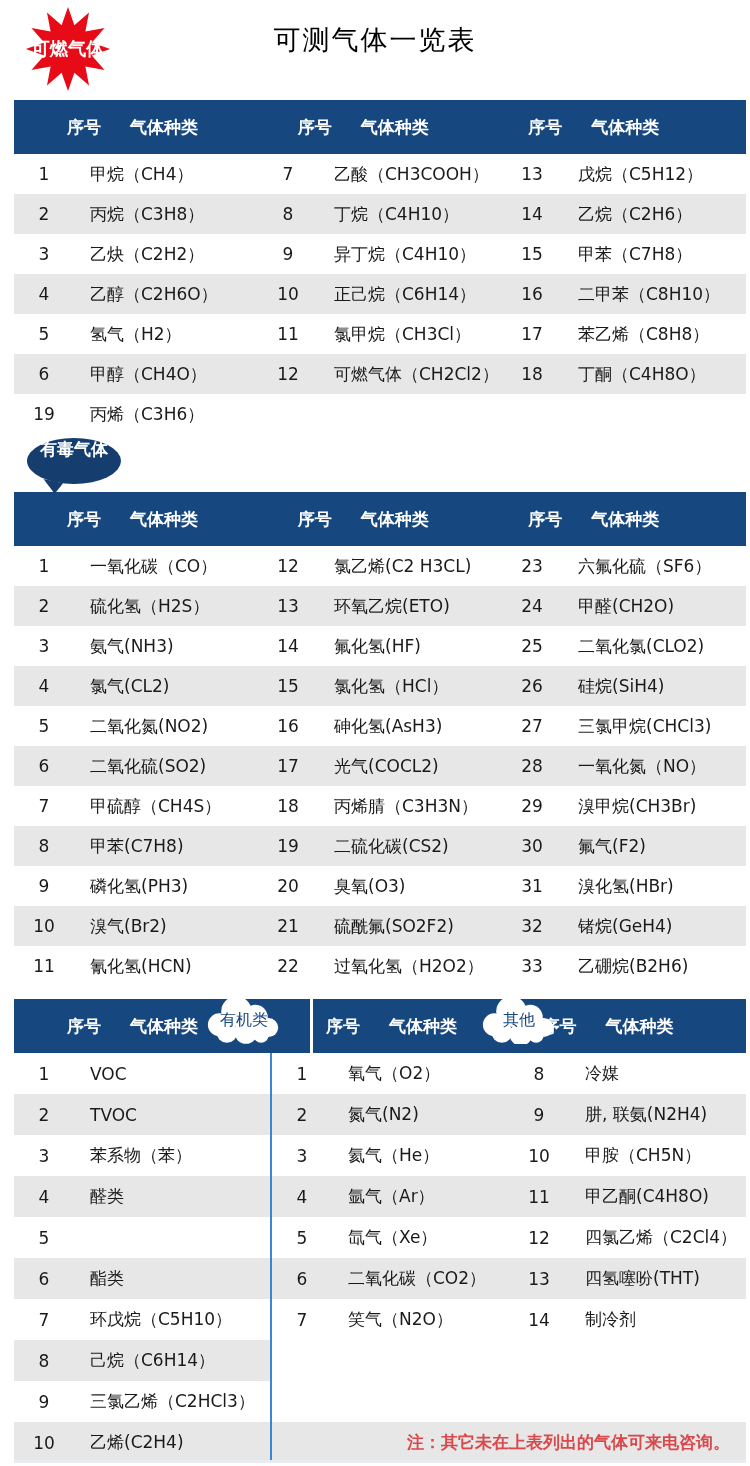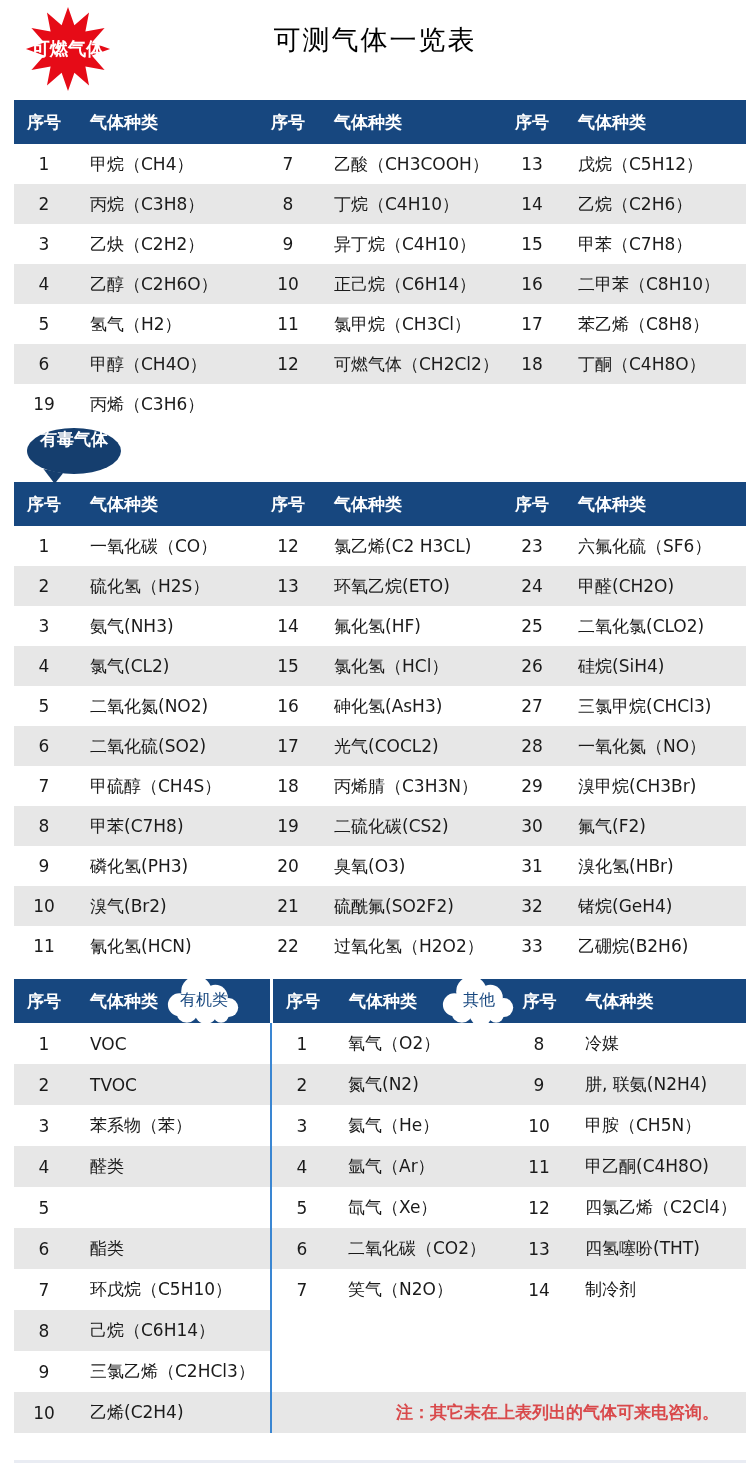--- a/index.html
+++ b/index.html
@@ -10,22 +10,22 @@
   }
   .topbar { position:relative; height:100px; }
   .title {
     position:absolute; left:0; right:0; top:22px; text-align:center;
     font-size:27px; font-weight:400; color:#000; letter-spacing:2px;
   }
   .star { position:absolute; left:10px; top:6px; width:116px; height:86px; }
 
   .tbl { margin-left:14px; margin-right:4px; }
   .thead {
-    display:flex; height:44px; background:#17477f; color:#fff;
-    font-weight:700; font-size:17px; align-items:center;
+    display:flex; height:54px; background:#17477f; color:#fff;
+    font-weight:700; font-size:17px; align-items:center;padding-left:40px;
   }
   .pair { flex:1 1 0; display:flex; align-items:center; height:100%; min-width:0; }
   .no { width:60px; flex:none; text-align:center; font-size:17px; }
   .gas { flex:1; padding-left:16px; font-size:17px; white-space:nowrap; }
   .trow { display:flex; height:40px; align-items:center; }
   .gray { background:#e7e7e7; }
 
   .badgezone { position:relative; height:58px; }
   .bubble {
     position:absolute; left:27px; top:4px; width:94px; height:46px;
@@ -38,21 +38,21 @@
     border-style:solid; border-width:12px 6px 0 14px;
     border-color:#153e6e transparent transparent transparent;
     transform:rotate(12deg);
   }
 
   .t3 { margin-top:13px; }
   .t3row { display:flex; height:41px; }
   .t3left { width:256px; flex:none; display:flex; align-items:center; height:100%; position:relative; }
   .t3right { flex:1; display:flex; align-items:center; height:100%; position:relative; border-left:2px solid #3a86d2; }
   .t3 .thead .t3right { border-left:3px solid #fff; }
-  .noterow { justify-content:flex-end; padding-right:27px; }
+  .noterow { justify-content:flex-end; padding-right:16px; }
   .note { color:#d9494b; font-weight:700; font-size:17px; white-space:nowrap; }
 
   .cloud { position:absolute; width:76px; height:48px; top:-3px; }
   .cloud svg { position:absolute; inset:0; width:100%; height:100%; }
   .cloud i {
     position:absolute; inset:0; display:flex; align-items:center; justify-content:center;
     color:#17477f; font-size:16px; font-weight:400; font-style:normal;
   }
   .cloud-organic { left:152px; }
   .cloud-other { left:168px; }

